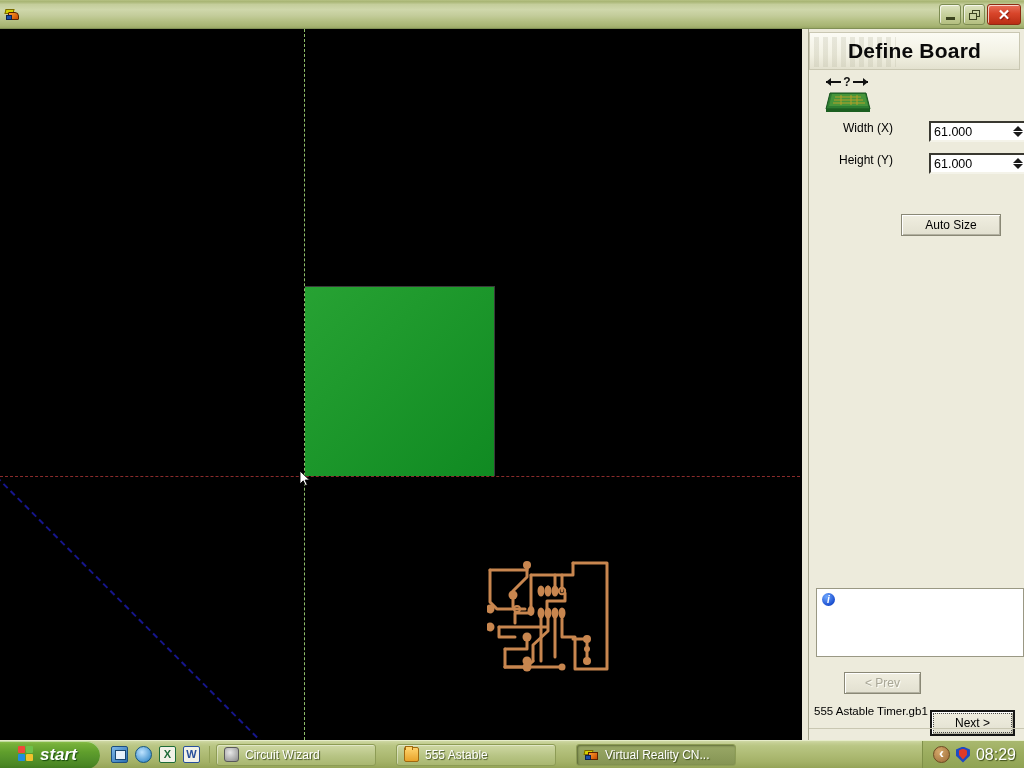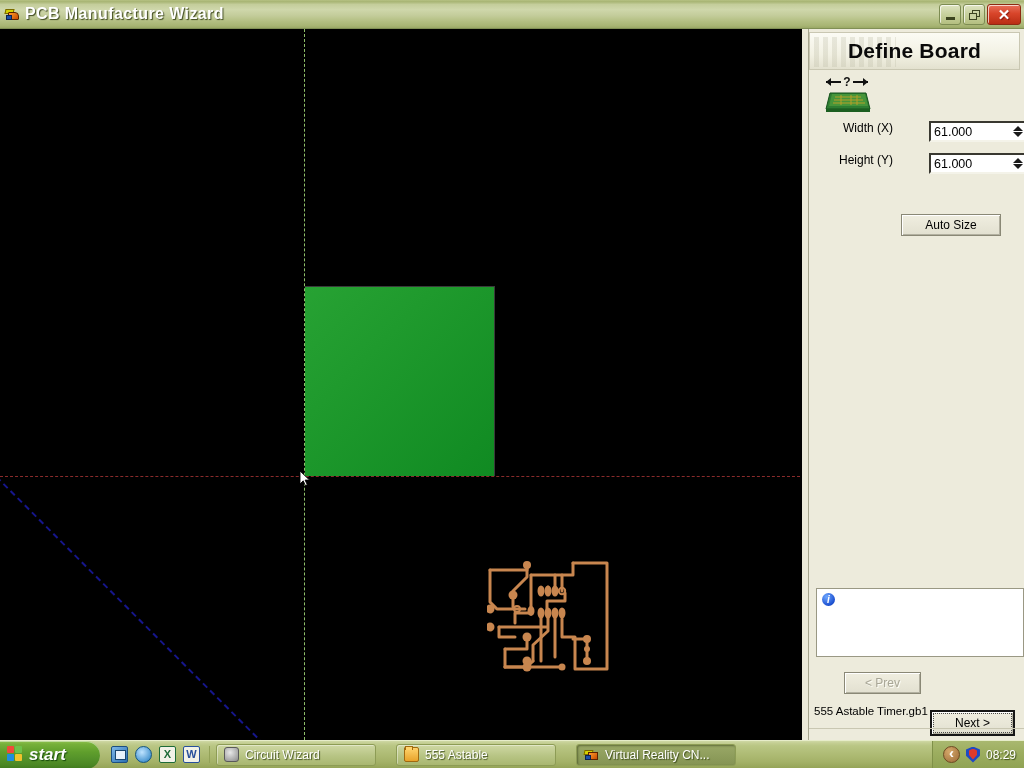--- a/index.html
+++ b/index.html
@@ -230,21 +230,21 @@
         #aebb74 50%, #a3b167 78%, #95a457 100%);
     border-top: 1px solid #e6ecc9;
     display: flex; align-items: center;
   }
   .start-btn {
     width: 100px; height: 28px; flex: 0 0 auto;
     background: linear-gradient(to bottom,
         #8ec04f 0%, #76b03a 12%, #5f9e2c 40%,
         #55932a 62%, #4b8724 85%, #3f7a1e 100%);
     border-radius: 0 14px 14px 0;
-    display:flex; align-items:center; gap:5px; padding-left:7px;
+    display:flex; align-items:center; gap:5px; padding-left:18px;
     box-shadow: inset 0 1px 0 rgba(255,255,255,.45);
     cursor: pointer;
   }
   .winflag { width:17px; height:17px; position:relative; flex:0 0 auto; }
   .winflag i { position:absolute; width:7px; height:7px; display:block; border-radius:1px; }
   .winflag i.a{left:0;top:0;background:#f04a3a;}
   .winflag i.b{left:8px;top:0;background:#6fc14a;}
   .winflag i.c{left:0;top:8px;background:#1f8ee0;}
   .winflag i.d{left:8px;top:8px;background:#f2c32c;}
   .start-txt {
@@ -304,34 +304,33 @@
   }
   .tray-shield { width:14px; height:16px; position:relative; cursor:pointer; }
   .tray-shield:before {
     content:""; position:absolute; left:0; top:0; width:14px; height:16px;
     background:#1f49c4; clip-path: polygon(50% 0,100% 18%,100% 58%,50% 100%,0 58%,0 18%);
   }
   .tray-shield:after {
     content:""; position:absolute; left:3px; top:2px; width:8px; height:11px;
     background:#e03a2a; clip-path: polygon(50% 0,100% 18%,100% 58%,50% 100%,0 58%,0 18%);
   }
-  .clock { font-size:12px; color:#fff; text-shadow: 1px 1px 1px rgba(40,55,10,.8); }
+  .clock { font-size:16px; color:#fff; text-shadow: 1px 1px 1px rgba(40,55,10,.8); }
 </style>
 </head>
 <body>
 
 <div id="app">
 
   <div class="titlebar">
     <div class="tb-icon">
       <span class="b1"></span>
         <span class="b2"></span>
         <span class="b3"></span>
     </div>
-    <div class="tb-title">PCB Manufacture Wizard</div>
     <div class="tb-spacer"></div>
     <div class="tb-buttons">
       <div class="tb-btn">
         <span class="glyph-min"></span>
       </div>
       <div class="tb-btn">
         <span class="glyph-max">
             <i class="a"></i>
             <i class="b"></i>
           </span>

